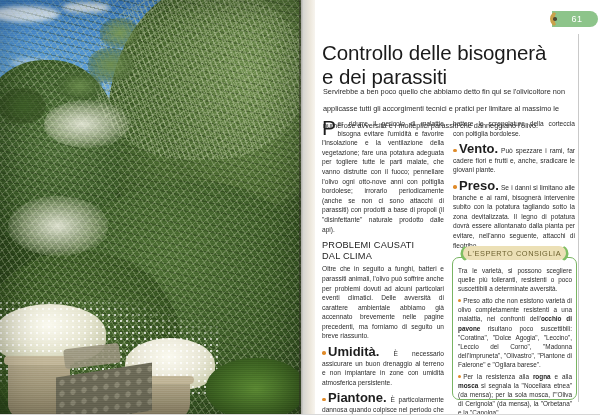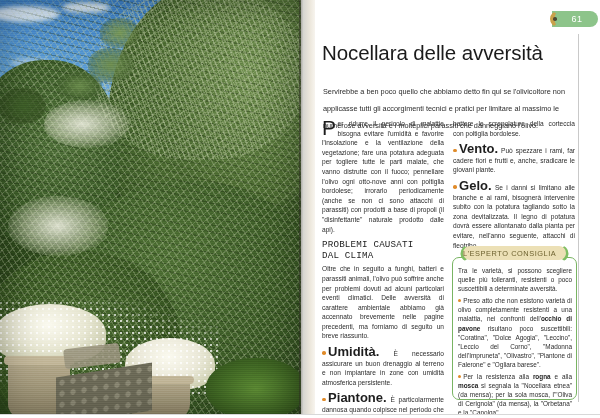--- a/index.html
+++ b/index.html
@@ -155,21 +155,20 @@
   }
 
   .subhead {
     font-size: 9.2px;
     line-height: 10.6px;
     color: #1d1d1d;
     font-weight: 400;
     letter-spacing: .2px;
     margin: 4px 0 3px 0;
     text-align: left;
-    font-family: Liberation Mono, monospace;
   }
 
   .bullet-item { margin: 0 0 6px 0; }
   .bullet-item .bdot {
     display: inline-block;
     width: 3.6px; height: 3.6px;
     border-radius: 50%;
     background: #e08b2a;
     margin-right: 2.5px;
     vertical-align: 1px;
@@ -196,21 +195,21 @@
     width: 125px; height: 15px;
   }
   #expertheader .pill {
     position: absolute;
     left: 11px; top: 0;
     width: 103px; height: 14px;
     background: #ece0b6;
     border-radius: 7px;
     display: flex;
     align-items: center;
-    justify-content: flex-start;
+    justify-content: center;
   }
   #expertheader .pill span {
     font-size: 7.4px;
     letter-spacing: .55px;
     color: #6e6230;
   }
   #expertheader .leafL,
   #expertheader .leafR {
     position: absolute;
     top: -1px;
@@ -326,21 +325,22 @@
   <div id="textpage"></div>
   <div id="pagerule"></div>
 
   <div id="pagebadge">
     <span class="leaf"></span>
     <span class="dot"></span>
     <span>61</span>
   </div>
 
   <h1 id="title">
-    <span>Nocellara delle avversità</span><br>
+    <span>Controllo delle bisognerà</span><br>
+    <span>e dei parassiti</span>
   </h1>
 
   <p id="deck">Servirebbe a ben poco quello che abbiamo detto fin qui se l'olivicoltore non applicasse tutti gli accorgimenti tecnici e pratici per limitare al massimo le numerose avversità e i molteplici parassiti che danneggiano l'olivo.</p>
 
   <div class="col" id="colL">
     <p class="para">
       <span class="dropcap">P</span><span>er ridurre il pericolo di malattie bisogna evitare l'umidità e favorire l'insolazione e la ventilazione della vegetazione; fare una potatura adeguata per togliere tutte le parti malate, che vanno distrutte con il fuoco; pennellare l'olivo ogni otto-nove anni con poltiglia bordolese; irrorarlo periodicamente (anche se non ci sono attacchi di parassiti) con prodotti a base di propoli (il "disinfettante" naturale prodotto dalle api).</span>
     </p>
 
     <div class="subhead">
@@ -360,21 +360,21 @@
   </div>
 
   <div class="col" id="colR">
     <p class="para">battere le screpolature della corteccia con poltiglia bordolese.</p>
 
     <p class="bullet-item">
       <span class="bdot"></span><span class="blabel">Vento.</span><span> Può spezzare i rami, far cadere fiori e frutti e, anche, sradicare le giovani piante.</span>
     </p>
 
     <p class="bullet-item">
-      <span class="bdot"></span><span class="blabel">Gelo.</span><span> Se i danni si limitano alle branche e ai rami, bisognerà intervenire subito con la potatura tagliando sotto la zona devitalizzata. Il legno di potatura dovrà essere allontanato dalla pianta per evitare, nell'anno seguente, attacchi di fleotribo.</span>
+      <span class="bdot"></span><span class="blabel">Preso.</span><span> Se i danni si limitano alle branche e ai rami, bisognerà intervenire subito con la potatura tagliando sotto la zona devitalizzata. Il legno di potatura dovrà essere allontanato dalla pianta per evitare, nell'anno seguente, attacchi di fleotribo.</span>
     </p>
   </div>
 
   <div id="expertbox"></div>
   <div id="expertheader">
     <span class="leafL"></span>
     <span class="leafR"></span>
     <span class="pill">
       <span>L'ESPERTO CONSIGLIA</span>
     </span>

